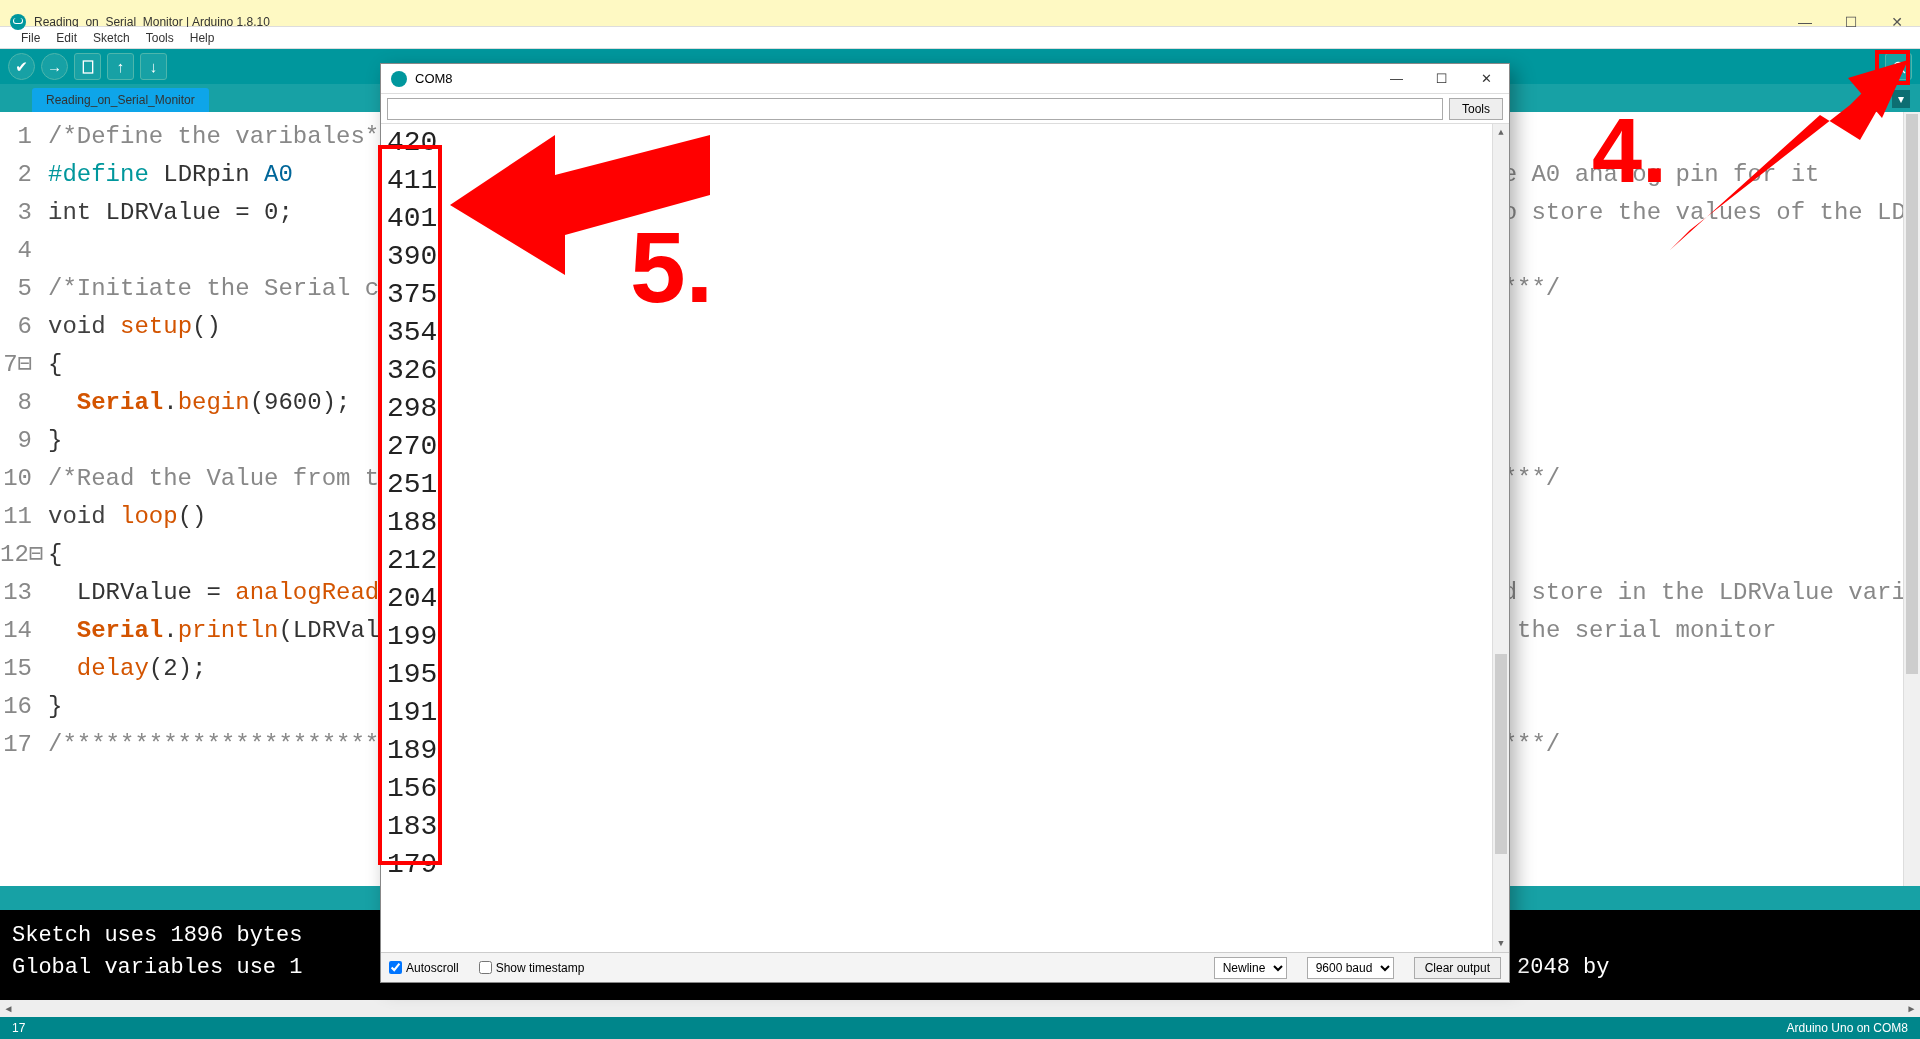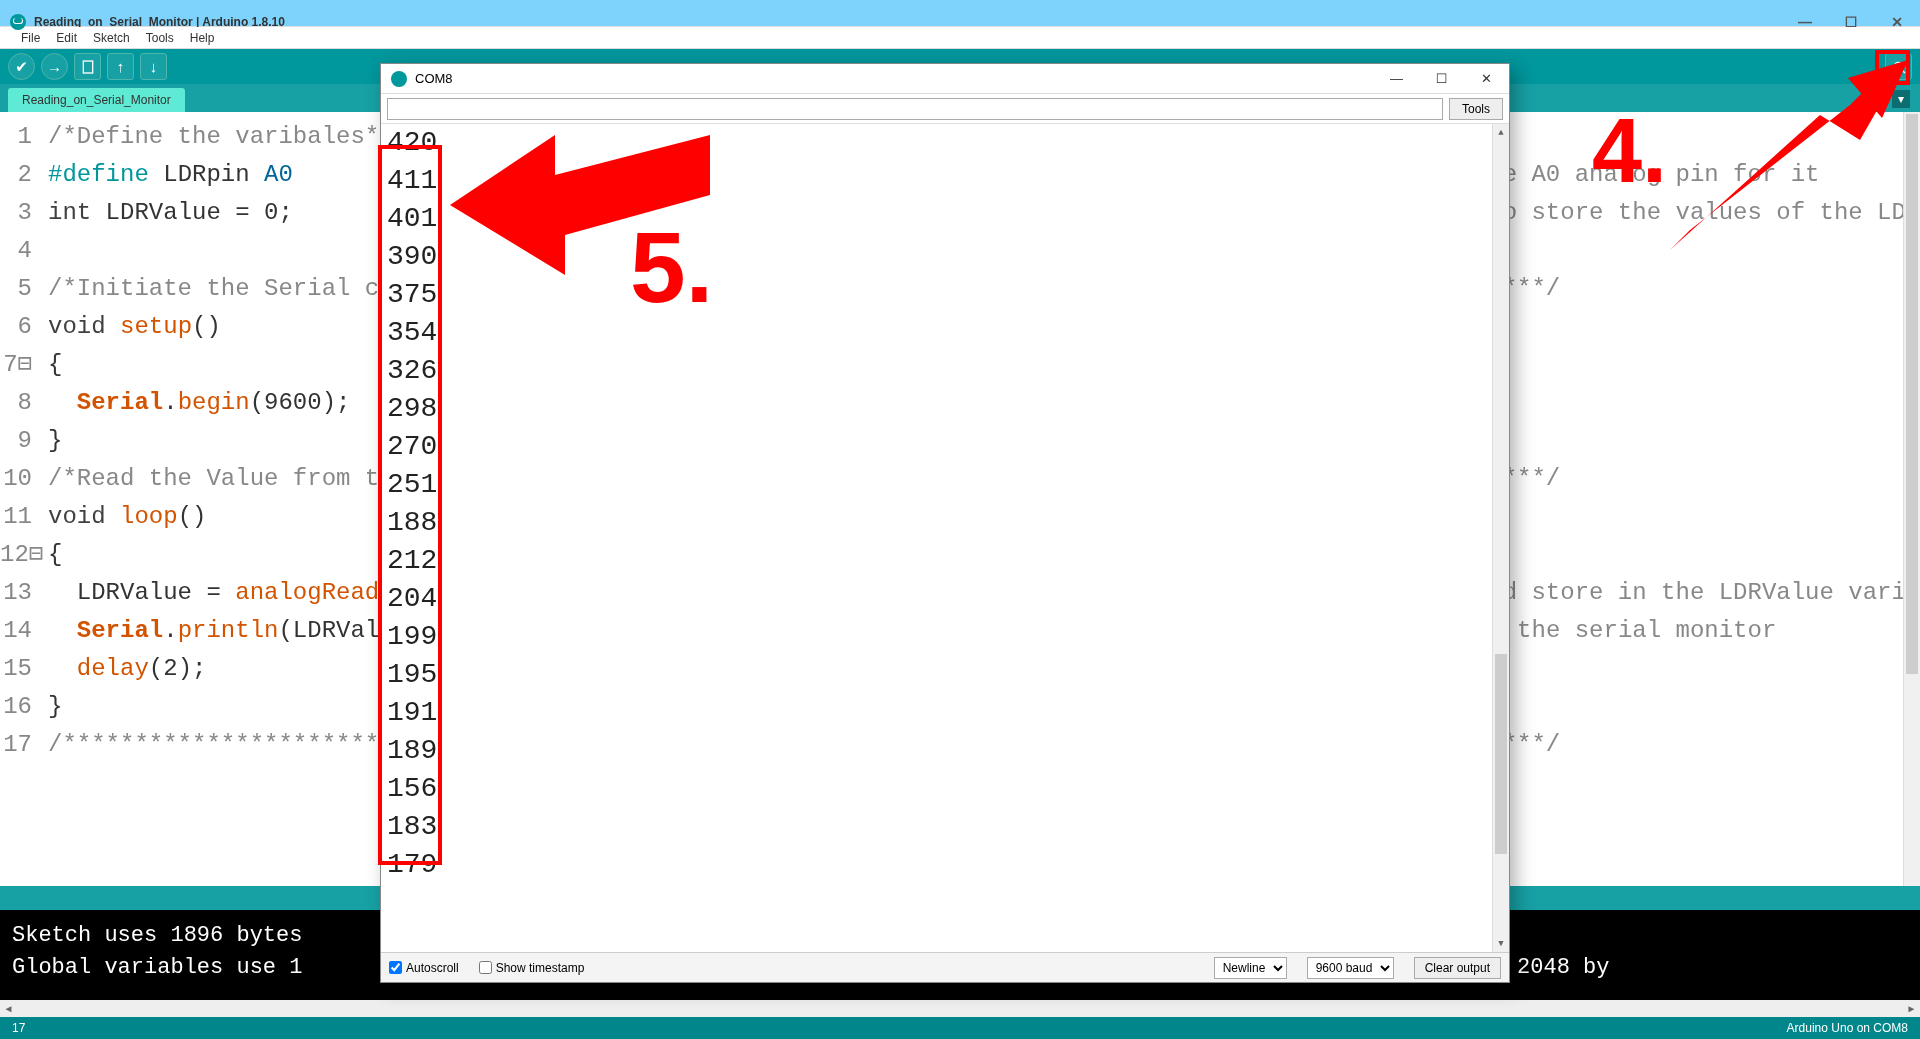--- a/index.html
+++ b/index.html
@@ -1,37 +1,37 @@
 <!DOCTYPE html>
 <html><head>
 <meta charset="utf-8">
 <style>
 * { box-sizing: border-box; margin: 0; padding: 0; }
 body { font-family: "Segoe UI", Tahoma, sans-serif; font-size: 12px; background: #fff; width: 1920px; height: 1039px; overflow: hidden; position: relative; }
 
 
 .main-window { width: 100%; height: 100%; display: flex; flex-direction: column; }
-.titlebar { height: 27px; background: #7dd3fc; display: flex; align-items: center; padding: 17px 0 0 10px; color: #333; border-bottom: 1px solid #ddd; font-weight: bold; }
+.titlebar { height: 27px; background: #fef9c3; display: flex; align-items: center; padding: 17px 0 0 10px; color: #333; border-bottom: 1px solid #ddd; }
 .titlebar .app-icon { width: 16px; height: 16px; background: #00979D; border-radius: 50%; margin-right: 8px; position: relative; }
 .titlebar .app-icon::after { content:""; position:absolute; width:8px; height:5px; border:1.5px solid #fff; border-radius:3px; border-top:none; top:4px; left:2.5px; }
 .titlebar .title { flex: 1; font-size: 12px; }
 .titlebar .win-controls { display: flex; }
 .titlebar .win-btn { width: 46px; height: 27px; display: flex; align-items: center; justify-content: center; color: #555; font-size: 14px; }
 
 .menubar { height: 22px; background: #fff; display: flex; align-items: center; padding: 0 14px; gap: 2px; border-bottom: 1px solid #ddd; }
 .menubar .menu-item { padding: 2px 7px; font-size: 12px; color: #333; }
 
 .toolbar { height: 35px; background: #00979D; display: flex; align-items: center; padding: 0 8px; gap: 6px; position: relative; }
 .tool-btn { width: 27px; height: 27px; background: #17A1A5; border: 1px solid #4db6ac; border-radius: 3px; display: flex; align-items: center; justify-content: center; color: #fff; font-size: 15px; }
 .tool-btn.round { border-radius: 50%; }
 .tool-right { position: absolute; right: 8px; top: 4px; }
 .serial-monitor-btn { width: 27px; height: 27px; background: #17A1A5; border: 1px solid #4db6ac; border-radius: 3px; display: flex; align-items: center; justify-content: center; color: #fff; }
 
 .tabs-bar { height: 28px; background: #17A1A5; display: flex; align-items: flex-end; padding: 0 8px; position: relative; }
-.tab { background: #5eead4; padding: 5px 14px; font-size: 12px; color: #333; border-top-left-radius: 3px; border-top-right-radius: 3px; margin-top: 3px; }
+.tab { background: #0ea5e9; padding: 5px 14px; font-size: 12px; color: #333; border-top-left-radius: 3px; border-top-right-radius: 3px; margin-top: 3px; margin-left: 24px; }
 .tabs-bar .dropdown-arrow { position: absolute; right: 10px; top: 6px; color: #fff; width: 18px; height: 18px; display:flex; align-items:center; justify-content:center; background:#0d6e72; }
 
 .editor { flex: 1; display: flex; background: #fff; overflow: hidden; position: relative; }
 .gutter { width: 40px; background: #fff; padding: 6px 8px 0 0; text-align: right; color: #888; font-family: Consolas, "Courier New", monospace; font-size: 24px; line-height: 38px; }
 .code { flex: 1; padding: 6px 0 0 8px; font-family: Consolas, "Courier New", monospace; font-size: 24px; line-height: 38px; white-space: pre; color: #333; overflow: hidden; }
 .code .comment { color: #888; }
 .code .keyword { color: #00979C; }
 .code .type { color: #404040; }
 .code .orange { color: #D35400; font-weight: bold; }
 .code .func { color: #D35400; }

